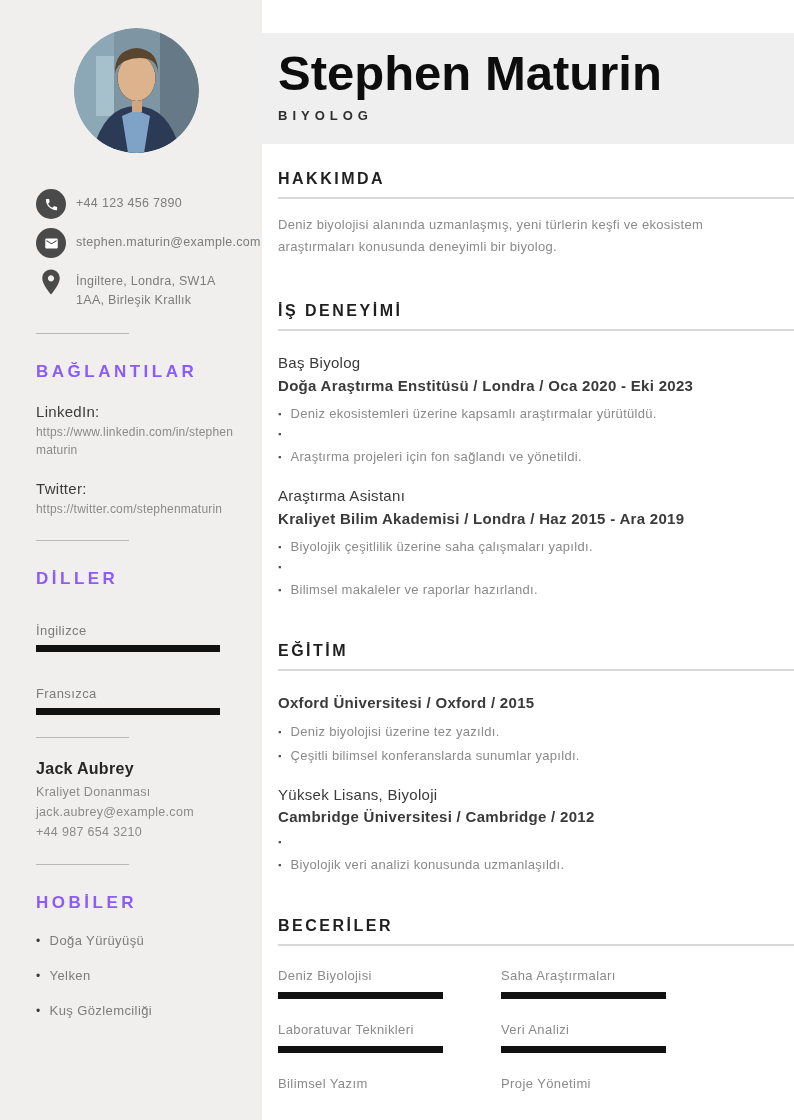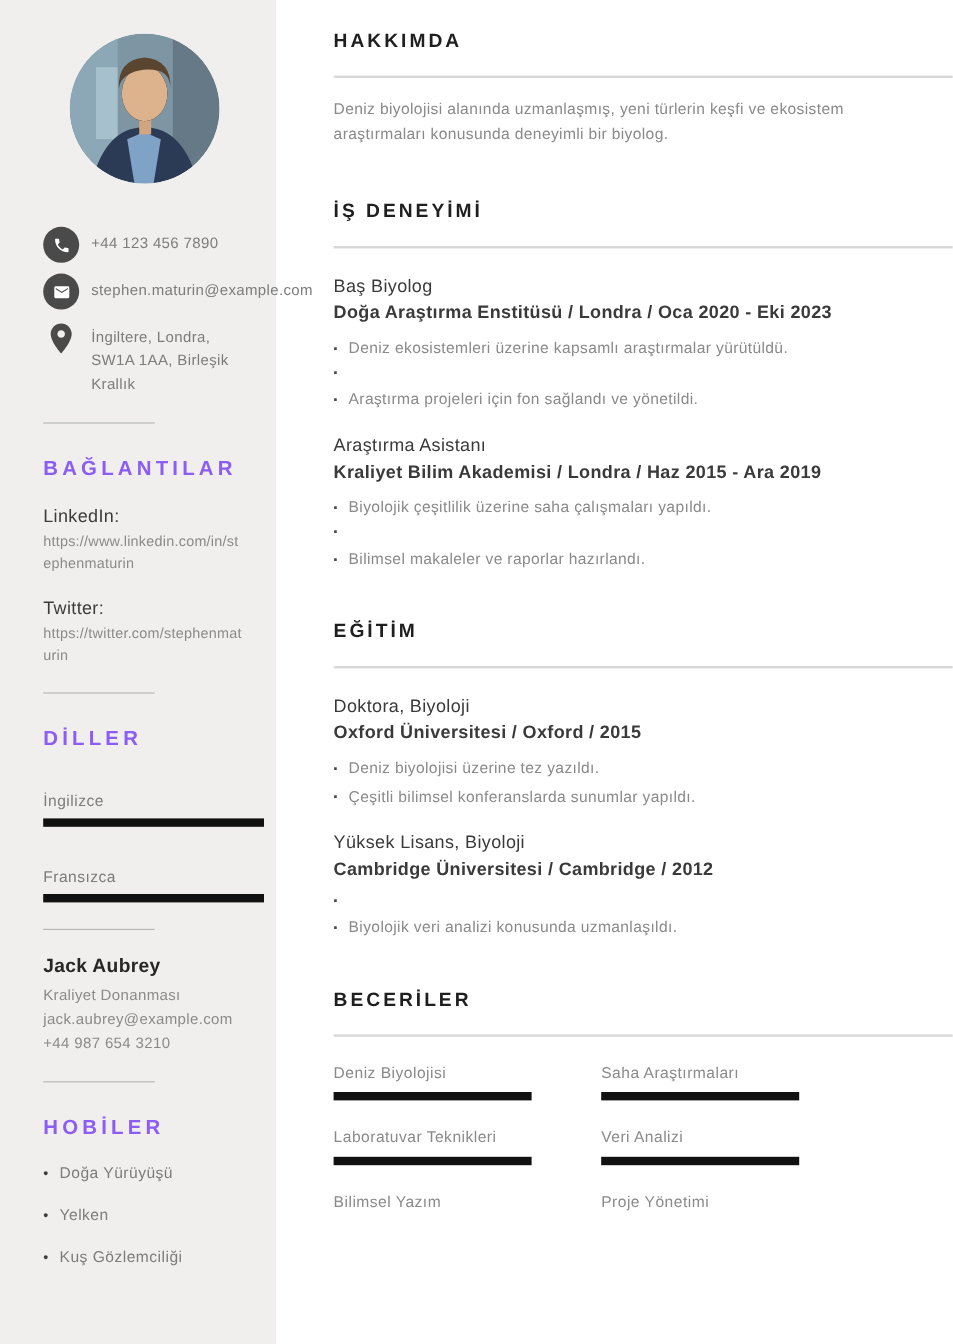--- a/index.html
+++ b/index.html
@@ -7,21 +7,21 @@
   body {
     font-family: "Liberation Sans", "DejaVu Sans", sans-serif;
     background: #ffffff;
     position: relative;
     overflow: hidden;
     color: #1f1f1f;
   }
   
   .sidebar {
     position: absolute; left: 0; top: 0;
-    width: 230px; height: 1120px;
+    width: 262px; height: 1120px;
     background: #f0efed;
     padding: 28px 26px 0 36px;
   }
   .photo-wrap { width: 125px; height: 125px; border-radius: 50%; overflow: hidden; margin: 0 auto; }
   .photo-wrap svg { display: block; }
   .contact { margin-top: 36px; }
   .contact-item { display: flex; align-items: flex-start; margin-bottom: 9px; }
   .contact-icon { flex: 0 0 30px; width: 30px; height: 30px; margin-right: 10px; }
   .contact-icon .circ { width: 30px; height: 30px; border-radius: 50%; background: #4a4a4a; display: flex; align-items: center; justify-content: center; }
   .contact-text { font-size: 12.5px; line-height: 1.55; color: #7c7c7c; padding-top: 5px; letter-spacing: .3px; }
@@ -36,21 +36,21 @@
   .ref-block { margin-top: 4px; }
   .hobby { display: flex; align-items: baseline; font-size: 13px; color: #7c7c7c; margin-top: 20px; letter-spacing: .4px; }
   .hobby .dot { color: #3c3c3c; margin-right: 9px; font-size: 12px; }
   
   .main { position: absolute; left: 258px; top: 0; width: 536px; }
   .band { margin-top: 33px; background: #efefef; padding: 15px 20px 21px 20px; }
   .name { font-size: 49px; font-weight: 800; color: #0d0d0d; letter-spacing: 0; line-height: 1.05; font-family: "Liberation Sans", sans-serif; }
   .job-title { font-size: 13px; font-weight: 700; letter-spacing: 5px; color: #2e2e2e; margin-top: 9px; }
   .content { padding: 0 0 0 20px; }
   .section { margin-top: 0; }
-  .sec-heading { font-size: 16px; font-weight: 700; letter-spacing: 2.5px; color: #1f1f1f; padding-bottom: 19px; border-bottom: 2px solid #d8d8d8; }
+  .sec-heading { font-size: 16px; font-weight: 700; letter-spacing: 2.5px; color: #1f1f1f; padding-bottom: 9px; border-bottom: 2px solid #d8d8d8; }
   .about-text { font-size: 13px; color: #8a8a8a; line-height: 1.65; margin-top: 15px; max-width: 502px; letter-spacing: .3px; }
   .entry { margin-top: 21px; }
   .entry-role { font-size: 15px; font-weight: 400; color: #3a3a3a; line-height: 1.5; letter-spacing: .3px; }
   .entry-meta { font-size: 15px; font-weight: 700; color: #3a3a3a; line-height: 1.5; letter-spacing: .3px; }
   .bullets { margin-top: 7px; }
   .bullet { display: flex; align-items: baseline; font-size: 13px; color: #8a8a8a; margin-top: 9px; letter-spacing: .3px; }
   .bullet .bmark { color: #4a4a4a; font-size: 9px; margin-right: 9px; position: relative; top: -1px; }
   .mt-about { margin-top: 26px; }
   .mt-sec { margin-top: 45px; }
   .skills-grid { display: grid; grid-template-columns: 165px 165px; column-gap: 58px; row-gap: 23px; margin-top: 22px; }
@@ -161,20 +161,24 @@
     <div class="hobby">
         <span class="dot">•</span>
         <span>Kuş Gözlemciliği</span>
       </div>
   </div>
 
 </aside>
 
 <main class="main">
 
+  <header class="band">
+    <div class="name">Stephen Maturin</div>
+    <div class="job-title">BIYOLOG</div>
+  </header>
 
   <div class="content">
 
     <section class="section mt-about">
       <div class="sec-heading">HAKKIMDA</div>
       <p class="about-text">Deniz biyolojisi alanında uzmanlaşmış, yeni türlerin keşfi ve ekosistem araştırmaları konusunda deneyimli bir biyolog.</p>
     </section>
 
     <section class="section mt-sec">
       <div class="sec-heading">İŞ DENEYİMİ</div>
@@ -213,21 +217,20 @@
               <span>Bilimsel makaleler ve raporlar hazırlandı.</span>
             </div>
         </div>
       </div>
     </section>
 
     <section class="section mt-sec">
       <div class="sec-heading">EĞİTİM</div>
 
       <div class="entry">
-        <div class="entry-role">Doktora, Biyoloji</div>
         <div class="entry-meta">Oxford Üniversitesi / Oxford / 2015</div>
         <div class="bullets">
           <div class="bullet">
               <span class="bmark">▪</span>
               <span>Deniz biyolojisi üzerine tez yazıldı.</span>
             </div>
           <div class="bullet">
               <span class="bmark">▪</span>
               <span>Çeşitli bilimsel konferanslarda sunumlar yapıldı.</span>
             </div>

